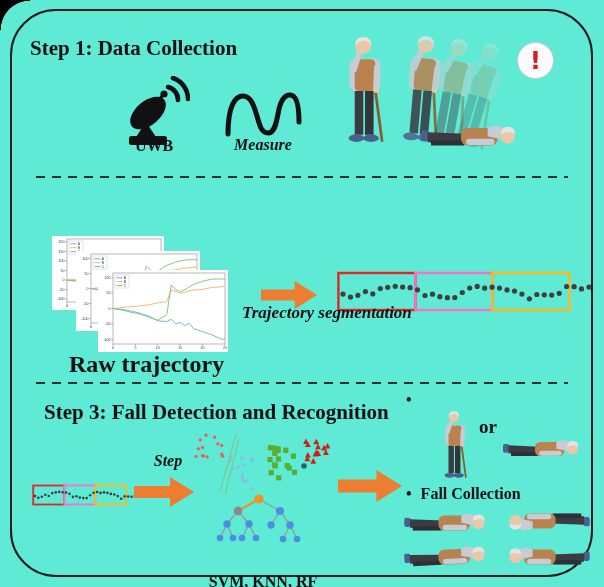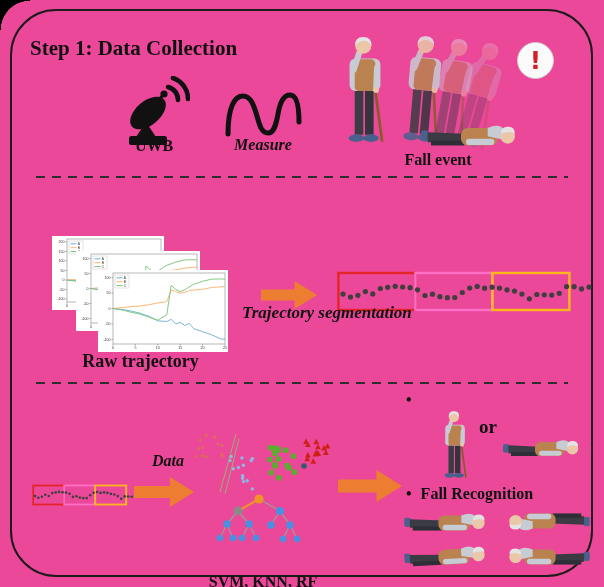--- a/index.html
+++ b/index.html
@@ -1,16 +1,16 @@
 <!DOCTYPE html>
 <html style="--arrow: #ED7D31; --segment-red: #E32528; --segment-pink: #FF6EC7; --segment-gold: #FFB81C; --dot: #3F3F3F; --alert-red: #D31F26; --svm-a: #E06666; --svm-b: #8DB8E8; --svm-line: #8FBC6F; --knn-sq: #5BAD2F; --knn-tri: #CE2017; --knn-q: #2F5D6B; --tree-root: #F09226; --tree-gray: #8A8A8A; --tree-blue: #4A90E2;"><head>
 <meta charset="utf-8">
 <style>
   html,body{margin:0;padding:0;background:#fff;}
-  #canvas{position:relative;width:604px;height:587px;background:#ec4899;overflow:hidden;
+  #canvas{position:relative;width:604px;height:587px;background:#5eead4;overflow:hidden;
           font-family:"Liberation Serif",serif;color:#111;}
   .frame{position:absolute;left:10px;top:9px;width:579px;height:564px;
          border:2.5px solid #1c1c1c;border-radius:46px;}
   .corner-artifact{position:absolute;left:0;top:0;width:30px;height:30px;
          background:radial-gradient(circle at 30px 30px, rgba(0,0,0,0) 29px, #000 29.5px);}
   .divider{position:absolute;left:36px;width:532px;height:2px;
          background:repeating-linear-gradient(90deg,#2e2e2e 0 9px,transparent 9px 16px);}
   .step-title{position:absolute;font-weight:bold;font-size:21px;white-space:nowrap;}
   .lbl{position:absolute;font-weight:bold;font-size:16px;text-align:center;white-space:nowrap;}
   .ital{font-style:italic;}
@@ -85,21 +85,20 @@
   </svg>
   <div class="lbl ital" style="left:216px;top:136px;width:94px">Measure</div>
 
   <svg class="abs" style="left:333px;top:30px" width="190" height="125" viewBox="0 0 190 125">
     <use href="#man-stand" width="60" height="118" x="0" y="0" transform="translate(2,2)"></use>
     <use href="#man-stand" width="60" height="118" opacity="0.85" transform="translate(56,1) rotate(5 30 110)"></use>
     <use href="#man-stand" width="60" height="118" opacity="0.42" transform="translate(81,3) rotate(10 30 110)"></use>
     <use href="#man-stand" width="60" height="118" opacity="0.25" transform="translate(102,5) rotate(16 30 110)"></use>
     <use href="#man-lie" width="100" height="35" transform="translate(88,88)"></use>
   </svg>
-  <div class="lbl" style="left:383px;top:151px;width:110px">Fall event</div>
 
   <div class="alert">
     <span>!</span>
   </div>
 
 
   <div class="abs" style="left:52px;top:236px;width:178px;height:118px">
     <svg class="panel mini-chart" style="left:0;top:0;z-index:1" width="112" height="74" viewBox="0 0 112 74">
         <rect x="0" y="0" width="112" height="74" fill="#fff"></rect>
         <rect x="15" y="3" width="94" height="63" fill="#fff" stroke="#888" stroke-width="0.6"></rect>
@@ -206,21 +205,21 @@
         <polyline points="15.0,38.5 24.0,40.0 32.9,42.2 41.9,44.1 50.8,47.1 59.8,50.2 68.8,44.7 73.2,15.3 77.7,19.4 82.2,21.5 86.7,20.0 91.2,16.9 95.6,14.4 104.6,11.3 113.6,9.2 122.5,8.9 127.0,9.2" fill="none" stroke="#74C476" stroke-width="0.9"></polyline>
         <rect x="17" y="5" width="14" height="13" fill="#fff" stroke="#bbb" stroke-width="0.4"></rect>
         <line x1="18.5" y1="7.8" x2="24.5" y2="7.8" stroke="#6BAED6" stroke-width="1"></line>
         <text x="25.8" y="9" font-size="3.3" fill="#333">A</text>
         <line x1="18.5" y1="11.7" x2="24.5" y2="11.7" stroke="#FDAE6B" stroke-width="1"></line>
         <text x="25.8" y="12.899999999999999" font-size="3.3" fill="#333">B</text>
         <line x1="18.5" y1="15.6" x2="24.5" y2="15.6" stroke="#74C476" stroke-width="1"></line>
         <text x="25.8" y="16.8" font-size="3.3" fill="#333">C</text>
       </svg>
   </div>
-  <div class="lbl" style="left:58px;top:351px;width:165px;font-size:18px">Raw trajectory</div>
+  <div class="lbl" style="left:64px;top:351px;width:165px;font-size:24px">Raw trajectory</div>
 
   <svg class="abs" style="left:260px;top:281px" width="58" height="28" viewBox="0 0 60 30">
     <use href="#arrow-right" width="60" height="30"></use>
   </svg>
 
   <svg class="abs" style="left:337px;top:267px" width="258" height="52" viewBox="0 0 258 52">
     <rect x="1.4" y="6" width="77" height="37" fill="none" style="stroke:var(--segment-red)" stroke-width="2.4"></rect>
     <rect x="78.4" y="6" width="77" height="37" fill="none" style="stroke:var(--segment-pink)" stroke-width="2.4"></rect>
     <rect x="155.4" y="6" width="77" height="37" fill="none" style="stroke:var(--segment-gold)" stroke-width="2.4"></rect>
     <g>
@@ -255,20 +254,21 @@
         <circle cx="214.7" cy="28.1" r="2.6" fill="var(--dot)"></circle>
         <circle cx="222.2" cy="26.3" r="2.6" fill="var(--dot)"></circle>
         <circle cx="229.6" cy="19.5" r="2.6" fill="var(--dot)"></circle>
         <circle cx="237.1" cy="19.7" r="2.6" fill="var(--dot)"></circle>
         <circle cx="244.5" cy="21.9" r="2.6" fill="var(--dot)"></circle>
         <circle cx="252.0" cy="20.1" r="2.6" fill="var(--dot)"></circle>
       </g>
   </svg>
   <div class="lbl ital" style="left:242px;top:303px;font-size:17px">Trajectory segmentation</div>
 
+  <div class="step-title" style="left:44px;top:400px">Step 3: Fall Detection and Recognition</div>
 
   <svg class="abs" style="left:32px;top:482px" width="106" height="27" viewBox="0 0 106 27">
     <rect x="1.2" y="3.5" width="31" height="19" fill="none" style="stroke:var(--segment-red)" stroke-width="1.8"></rect>
     <rect x="32.2" y="3.5" width="31" height="19" fill="none" style="stroke:var(--segment-pink)" stroke-width="1.8"></rect>
     <rect x="63.2" y="3.5" width="31" height="19" fill="none" style="stroke:var(--segment-gold)" stroke-width="1.8"></rect>
     <g>
         <circle cx="3.0" cy="14.1" r="1.3" fill="var(--dot)"></circle>
         <circle cx="6.4" cy="15.8" r="1.3" fill="var(--dot)"></circle>
         <circle cx="9.9" cy="14.8" r="1.3" fill="var(--dot)"></circle>
         <circle cx="13.3" cy="12.8" r="1.3" fill="var(--dot)"></circle>
@@ -294,21 +294,21 @@
         <circle cx="82.3" cy="12.5" r="1.3" fill="var(--dot)"></circle>
         <circle cx="85.8" cy="14.1" r="1.3" fill="var(--dot)"></circle>
         <circle cx="89.2" cy="16.7" r="1.3" fill="var(--dot)"></circle>
         <circle cx="92.7" cy="14.4" r="1.3" fill="var(--dot)"></circle>
         <circle cx="96.1" cy="14.5" r="1.3" fill="var(--dot)"></circle>
         <circle cx="99.6" cy="14.7" r="1.3" fill="var(--dot)"></circle>
         <circle cx="103.0" cy="13.7" r="1.3" fill="var(--dot)"></circle>
       </g>
   </svg>
 
-  <div class="lbl ital" style="left:136px;top:452px;width:64px">Data</div>
+  <div class="lbl ital" style="left:136px;top:452px;width:64px">Step</div>
   <svg class="abs" style="left:132px;top:477px" width="64" height="30" viewBox="0 0 60 30">
     <use href="#arrow-right" width="60" height="30"></use>
   </svg>
 
   <svg class="abs" style="left:193px;top:430px" width="76" height="74" viewBox="0 0 76 74">
     <g>
         <circle cx="3.0" cy="26.4" r="1.7" fill="var(--svm-a)"></circle>
         <circle cx="24.8" cy="14.0" r="1.7" fill="var(--svm-a)"></circle>
         <circle cx="21.6" cy="7.2" r="1.7" fill="var(--svm-a)"></circle>
         <circle cx="9.6" cy="17.4" r="1.7" fill="var(--svm-a)"></circle>
@@ -419,21 +419,21 @@
   <svg class="abs" style="left:436px;top:410px" width="38" height="71" viewBox="0 0 70 130">
       <use href="#man-stand" width="70" height="130"></use>
     </svg>
   <div class="lbl" style="left:479px;top:416px;font-size:19px">or</div>
   <svg class="abs" style="left:503px;top:434px" width="80" height="28" viewBox="0 0 120 42">
       <use href="#man-lie" width="120" height="42"></use>
     </svg>
 
   <div class="bullet-row" style="left:406px;top:485px">
     <span>•</span>
-    <span>Fall Recognition</span>
+    <span>Fall Collection</span>
   </div>
   <div class="rec-grid">
     <svg width="94" height="30" viewBox="0 0 120 42">
         <use href="#man-lie" width="120" height="42"></use>
       </svg>
     <svg width="94" height="30" viewBox="0 0 120 42">
         <use href="#man-lie" width="120" height="42" transform="rotate(180 60 21)"></use>
       </svg>
     <svg width="94" height="30" viewBox="0 0 120 42">
         <use href="#man-lie" width="120" height="42" transform="rotate(-3 60 21)"></use>

